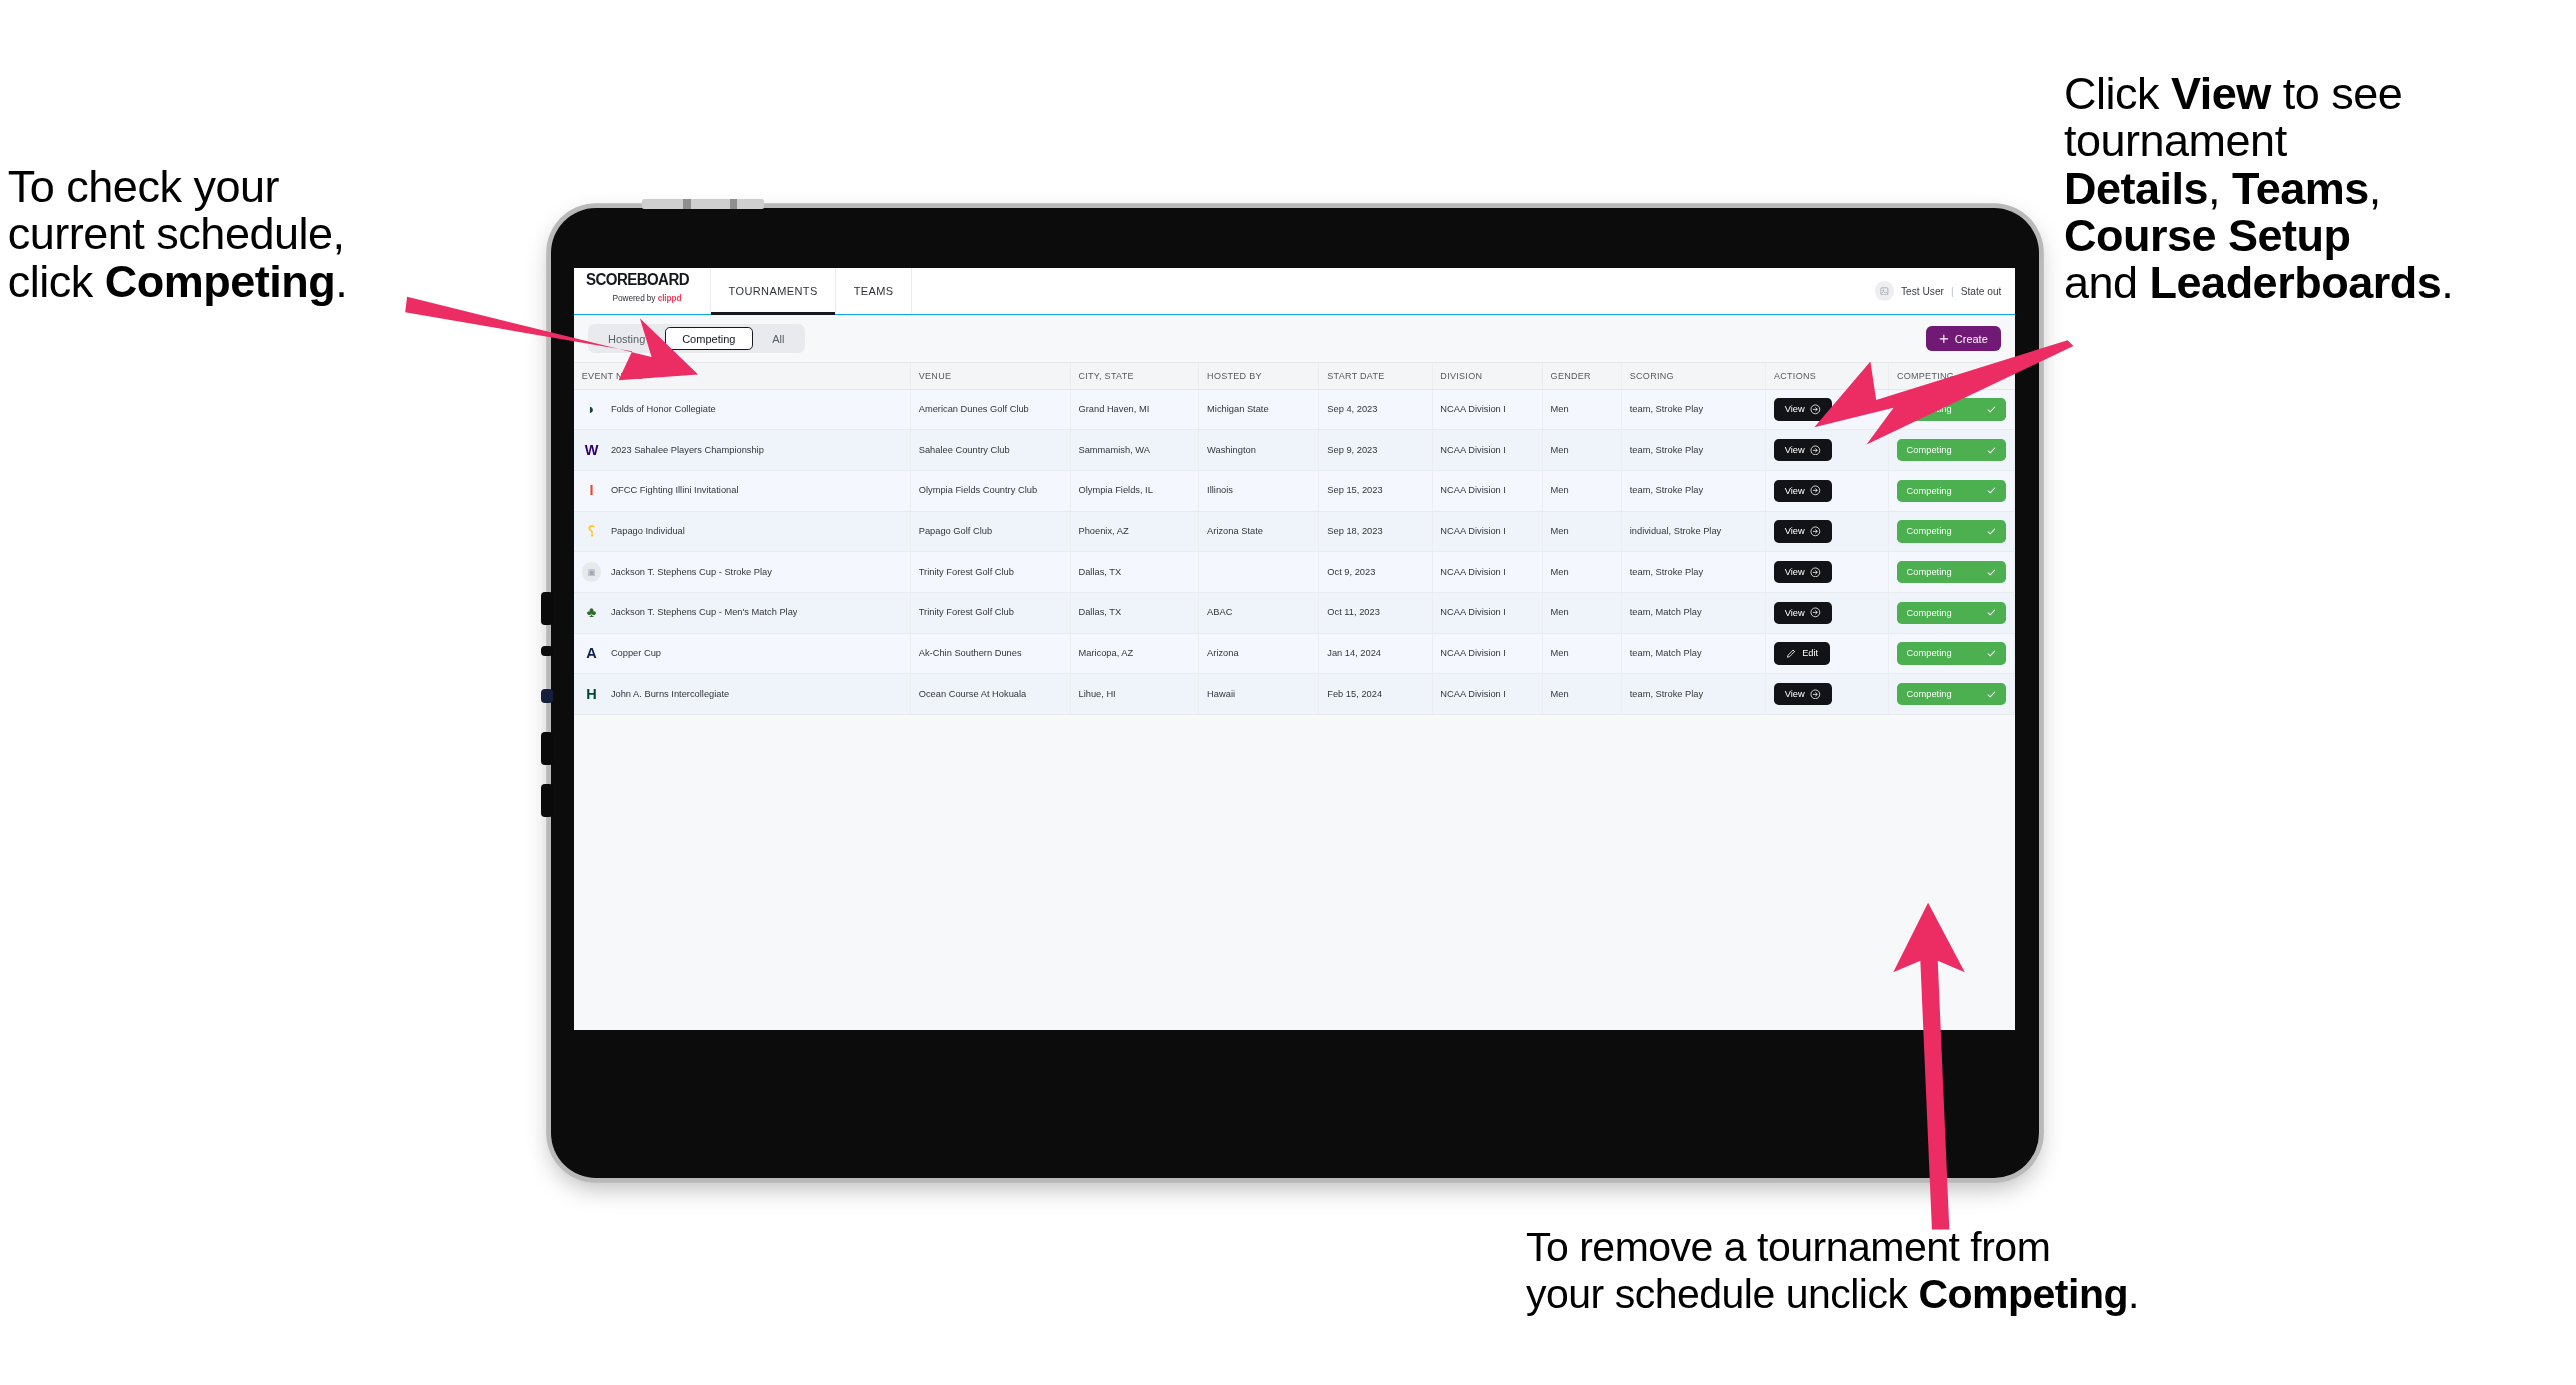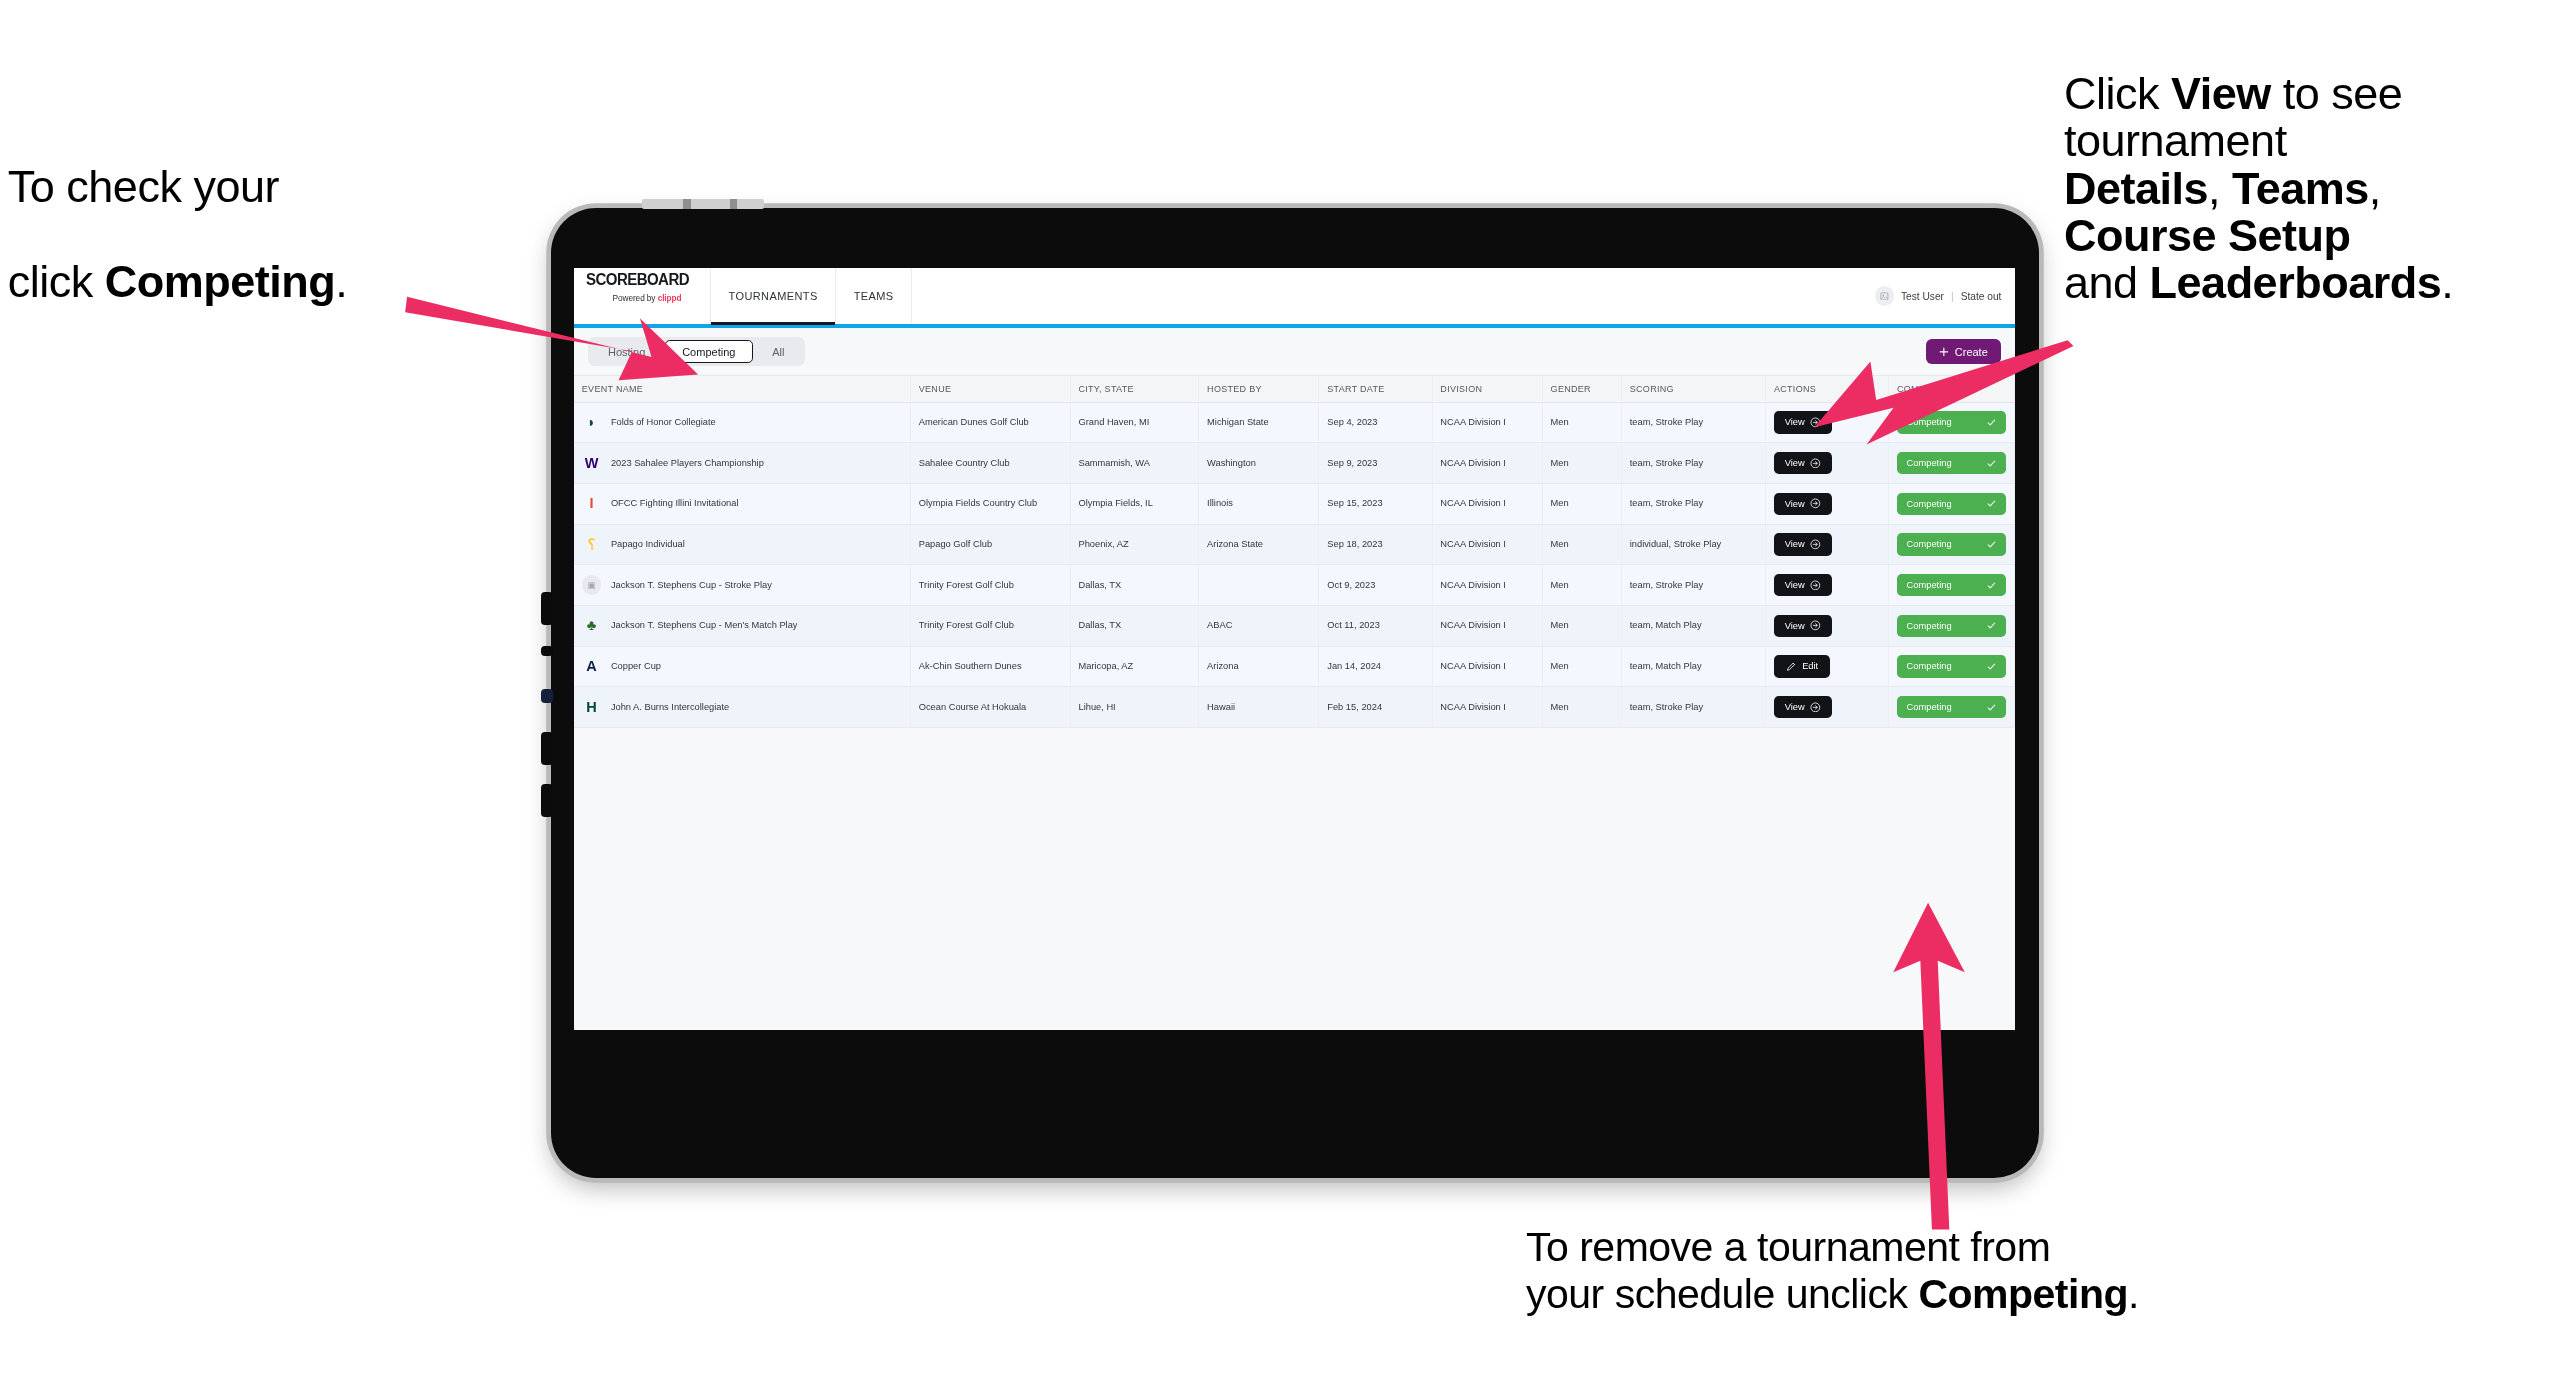--- a/index.html
+++ b/index.html
@@ -56,23 +56,23 @@
   #screen {
     position: absolute;
     left: 23px; top: 60px;
     width: 1441px; height: 762px;
     background: #f7f8fa;
     overflow: hidden;
   }
 
   
   #app-header {
-    height: 60px; background: #ffffff;
+    height: 47px; background: #ffffff;
     display: flex; align-items: stretch;
-    border-bottom: 4px solid #0ea5e9;
+    border-bottom: 1px solid #0ea5e9;
     position: relative;
   }
   #brand { padding: 3.9px 0 0 11.6px; width: 136px; }
   .brand-title {
     font-family: "Liberation Sans", sans-serif;
     font-weight: 800; font-size: 16px; letter-spacing: -0.6px;
     color: #17181c; line-height: 1.05;
     transform: scaleX(0.94); transform-origin: left center;
   }
   .brand-sub { font-size: 8.3px; color: #2c2f36; margin-top: 4px; letter-spacing: -0.1px; padding-left: 27px; }
@@ -183,21 +183,21 @@
 
   #table-filler { background:#f7f8fa; height: 204px; }
 </style>
 </head>
 <body>
 
 <div id="stage">
 
   <div class="annot" id="annot-left">
     <span>To check your</span><br>
-    <br>
+    <span>current schedule,</span><br>
     <span>click </span><b>Competing</b><span>.</span>
   </div>
 
   <div class="annot" id="annot-right">
     <span>Click </span><b>View</b><span> to see</span><br>
     <span>tournament</span><br>
     <b>Details</b><span>, </span><b>Teams</b><span>,</span><br>
     <b>Course Setup</b><br>
     <span>and </span><b>Leaderboards</b><span>.</span>
   </div>

